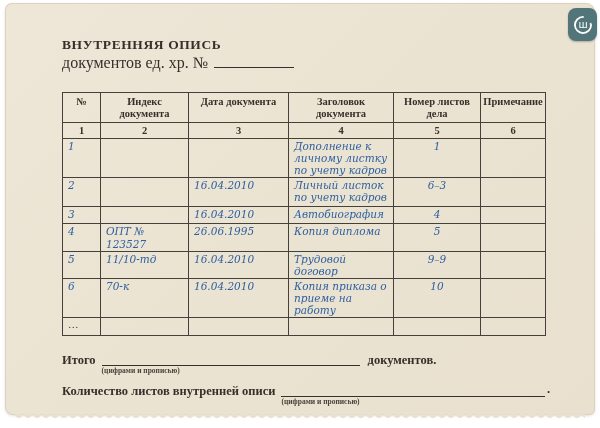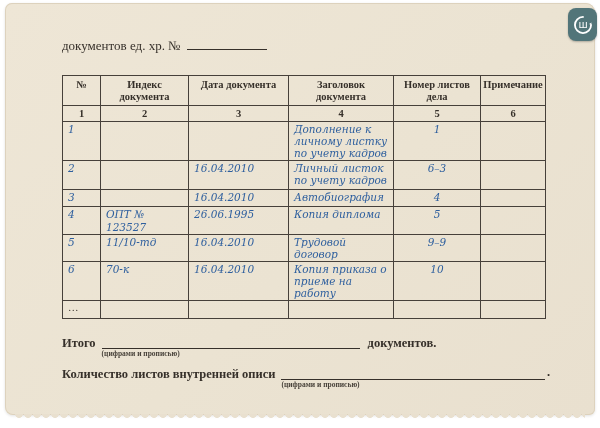--- a/index.html
+++ b/index.html
@@ -25,21 +25,21 @@
     position:absolute;top:5px;right:-2px;width:29px;height:33px;
     background:#527579;border-radius:8px;
     display:flex;align-items:center;justify-content:center;
     box-shadow:0 1px 2px rgba(0,0,0,0.25);
   }
   .logo svg{display:block;}
   .title{
     font-size:13.5px;font-weight:600;letter-spacing:0.6px;line-height:17px;
   }
   .subtitle{
-    font-size:13px;line-height:20px;
+    font-size:16px;line-height:20px;
   }
   .subtitle .blank{
     display:inline-block;width:80px;border-bottom:1px solid #36302a;height:12px;
     margin-left:6px;
   }
   table.doc{
     border-collapse:collapse;margin-top:19px;width:483px;table-layout:fixed;
   }
   table.doc th,table.doc td{
     border:1px solid #46403a;padding:1px 5px;vertical-align:top;
@@ -83,20 +83,21 @@
   <div class="scallop"></div>
 
   <div class="logo">
     <svg width="22" height="22" viewBox="0 0 24 24">
       <path d="M 12 3.2 A 8.8 8.8 0 1 0 20.8 12" fill="none" stroke="#ffffff" stroke-width="2" stroke-linecap="round"></path>
       <path d="M 20.8 12 l -2.2 -1.2 l 2.8 -1.6 z" fill="#ffffff"></path>
       <text x="12" y="15.8" text-anchor="middle" font-size="11" font-family="DejaVu Sans, sans-serif" fill="#ffffff">ш</text>
     </svg>
   </div>
 
+  <div class="title">ВНУТРЕННЯЯ ОПИСЬ</div>
   <div class="subtitle">
     <span>документов ед. хр. №</span><span class="blank"></span>
   </div>
 
   <table class="doc">
     <colgroup>
       <col style="width:38px">
         <col style="width:88px">
         <col style="width:100px">
       <col style="width:105px">

